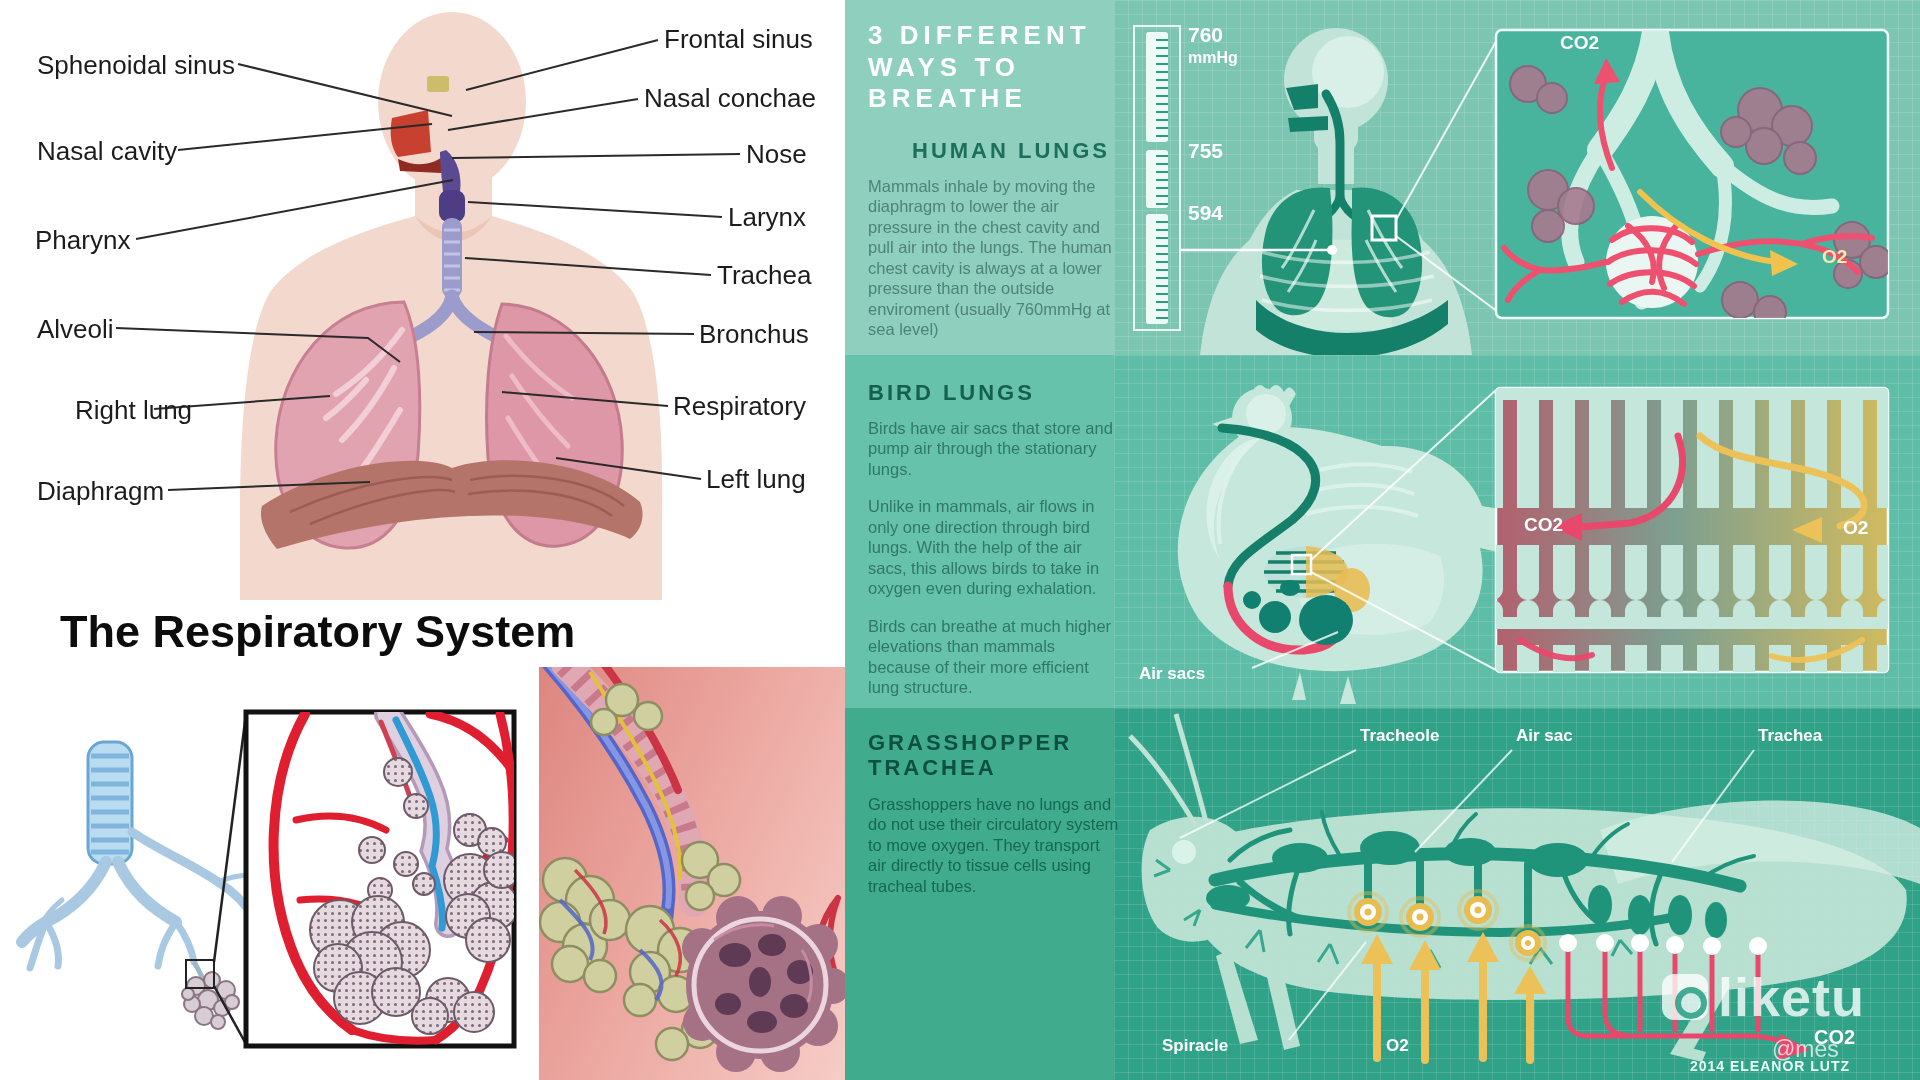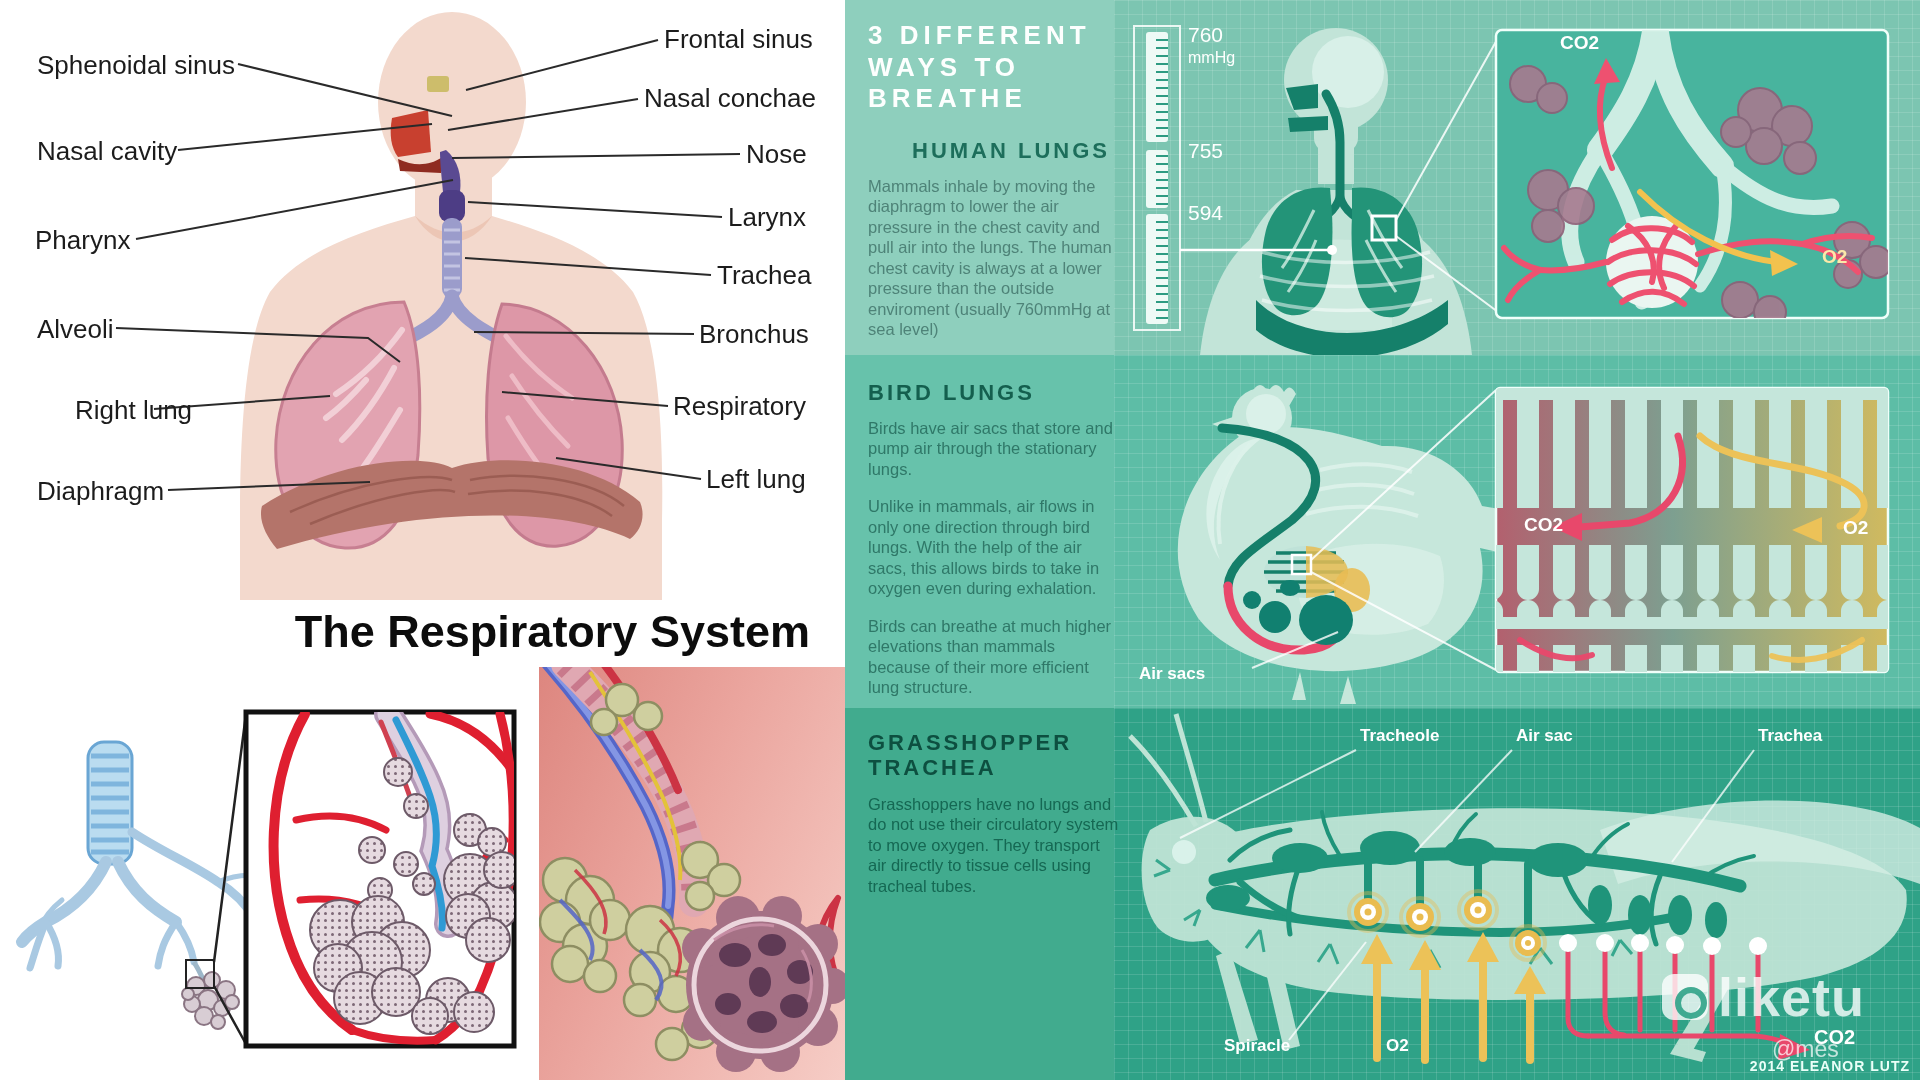--- a/index.html
+++ b/index.html
@@ -1,39 +1,39 @@
 <!DOCTYPE html>
 <html><head>
 <meta charset="utf-8">
 <style>
   html,body{margin:0;padding:0;background:#222;}
   .canvas{position:relative;width:1920px;height:1080px;overflow:hidden;background:#fff;
           font-family:"Liberation Sans","DejaVu Sans",sans-serif;}
   .abs{position:absolute;}
   
   .anat-label{position:absolute;font-size:26px;color:#1c1c1c;white-space:nowrap;}
-  .rs-title{position:absolute;left:60px;top:606px;width:750px;text-align:right;
+  .rs-title{position:absolute;left:60px;top:606px;width:750px;text-align:left;
             font-size:45px;font-weight:bold;color:#0c0c0c;letter-spacing:0px;}
   .salmon-panel{left:539px;top:667px;width:306px;height:413px;
     background:linear-gradient(115deg,#dd867f 0%,#eba69f 45%,#f6cdc6 100%);}
   
   .s-text{left:845px;width:269px;}
   .s-art{left:1114px;width:806px;
      background-image:linear-gradient(rgba(255,255,255,.13) 1px,transparent 1px),
                       linear-gradient(90deg,rgba(255,255,255,.13) 1px,transparent 1px);
      background-size:14px 14px;}
   .ig-title{position:absolute;left:868px;top:20px;width:250px;font-size:26px;font-weight:bold;
             color:#fdfffe;letter-spacing:5px;line-height:1.22;}
   .ig-head{position:absolute;left:868px;width:252px;font-size:22px;font-weight:bold;letter-spacing:3px;line-height:1.15;}
   .ig-body{position:absolute;left:868px;width:254px;font-size:16.5px;line-height:1.24;}
   .ig-body p{margin:0 0 17px 0;}
   .d-label{position:absolute;color:#ffffff;font-weight:bold;font-size:17px;white-space:nowrap;}
-  .gauge-num{position:absolute;color:#fdfffe;font-weight:normal;font-size:21px;line-height:1.0;}
+  .gauge-num{position:absolute;color:#fdfffe;font-weight:bold;font-size:21px;line-height:1.0;}
   .gauge-unit{font-size:16px;}
-  .credit{position:absolute;left:1630px;top:1058px;width:280px;text-align:right;
+  .credit{position:absolute;left:1630px;top:1058px;width:280px;text-align:center;
           color:#eafff8;font-size:14px;font-weight:bold;letter-spacing:1px;}
   .wm{position:absolute;left:1662px;top:966px;display:flex;align-items:center;gap:10px;
       color:rgba(255,255,255,.78);}
   .wm-icon{width:46px;height:46px;border-radius:12px;background:rgba(255,255,255,.78);position:relative;}
   .wm-icon:before{content:"";position:absolute;left:13px;top:13px;width:20px;height:20px;border-radius:50%;
       border:6px solid rgba(47,162,135,.9);}
   .wm-text{font-size:54px;font-weight:bold;letter-spacing:1px;}
   .handle{position:absolute;left:1772px;top:1036px;font-size:23px;color:rgba(255,255,255,.72);}
   .co2-out{position:absolute;left:1814px;top:1026px;font-size:20px;font-weight:bold;color:#fff;}
   svg.art{position:absolute;left:0;top:0;pointer-events:none;}
@@ -665,21 +665,21 @@
   <div class="d-label" style="left:1524px;top:514px;font-size:19px;">CO2</div>
   <div class="d-label" style="left:1843px;top:517px;font-size:19px;">O2</div>
 
   <div class="ig-head" style="top:730px;color:#0d4f40;">GRASSHOPPER TRACHEA</div>
   <div class="ig-body" style="top:794px;color:#156853;">
     <p>Grasshoppers have no lungs and do not use their circulatory system to move oxygen. They transport air directly to tissue cells using tracheal tubes.</p>
   </div>
   <div class="d-label" style="left:1360px;top:726px;">Tracheole</div>
   <div class="d-label" style="left:1516px;top:726px;">Air sac</div>
   <div class="d-label" style="left:1758px;top:726px;">Trachea</div>
-  <div class="d-label" style="left:1224px;top:1036px;">Spiracle</div>
+  <div class="d-label" style="left:1162px;top:1036px;">Spiracle</div>
   <div class="d-label" style="left:1386px;top:1036px;">O2</div>
 
   <div class="wm">
     <div class="wm-icon"></div>
     <div class="wm-text">liketu</div>
   </div>
   <div class="handle">@mes</div>
   <div class="co2-out">CO2</div>
   <div class="credit">2014 ELEANOR LUTZ</div>
 

